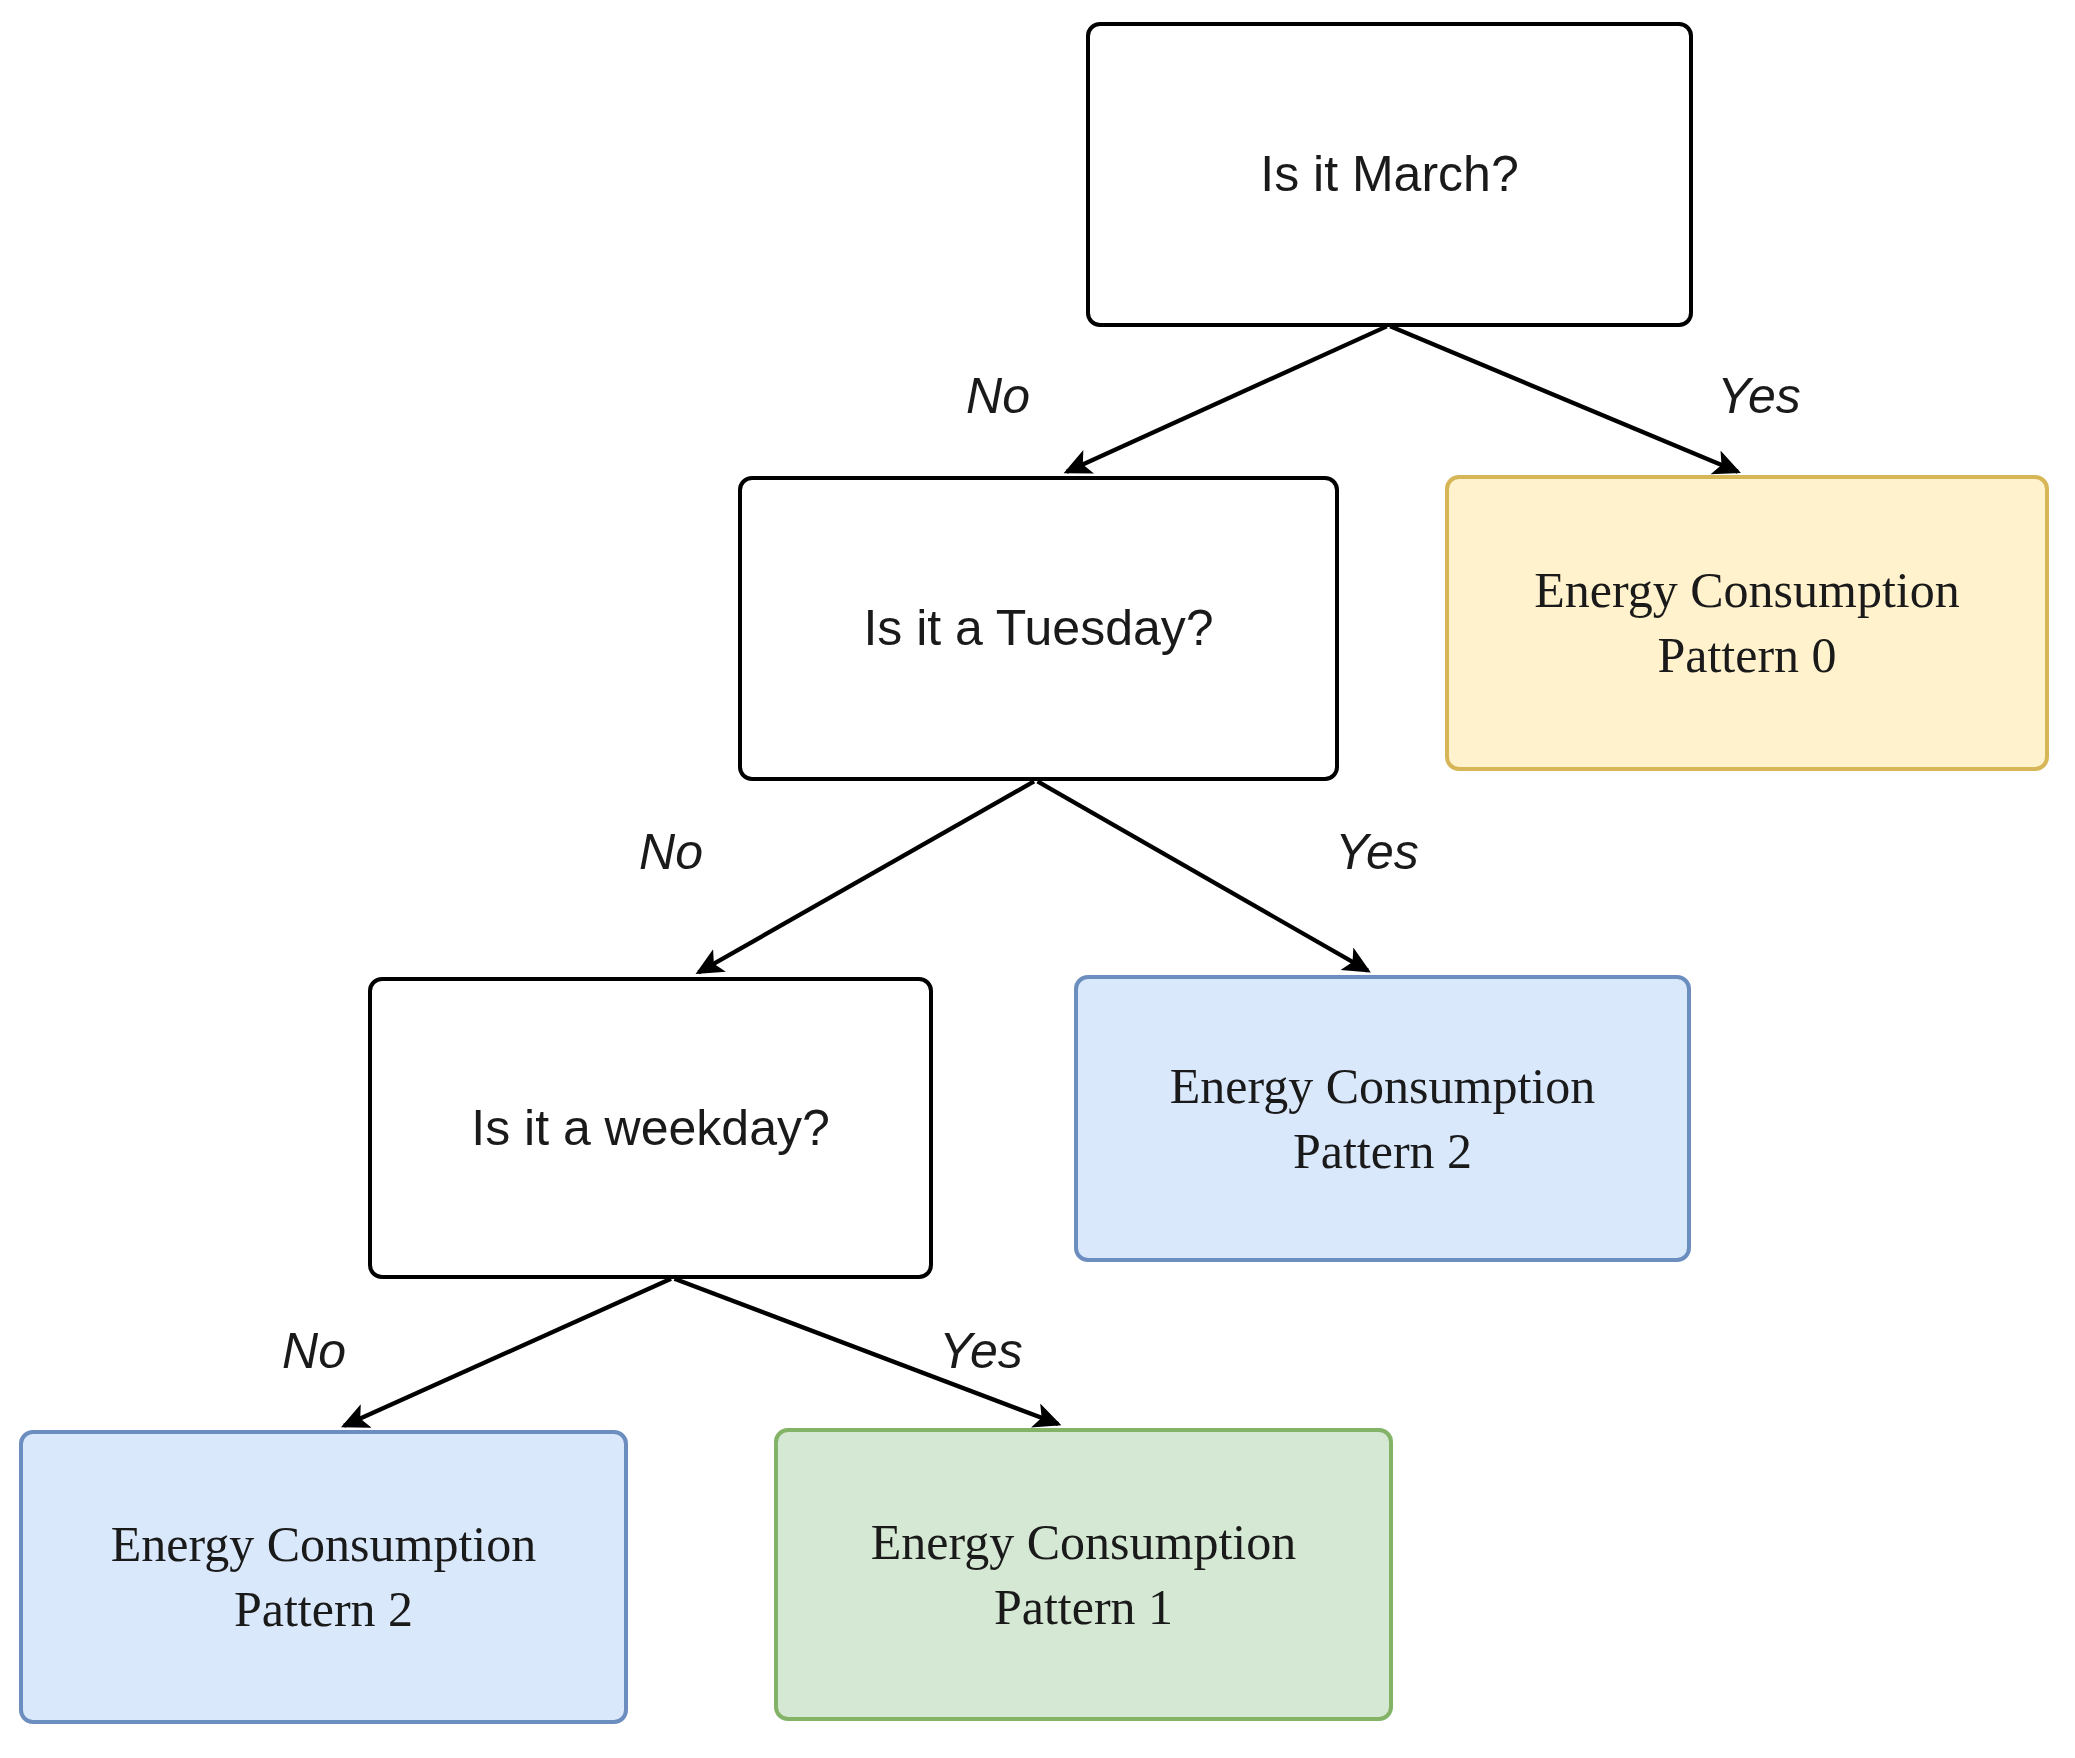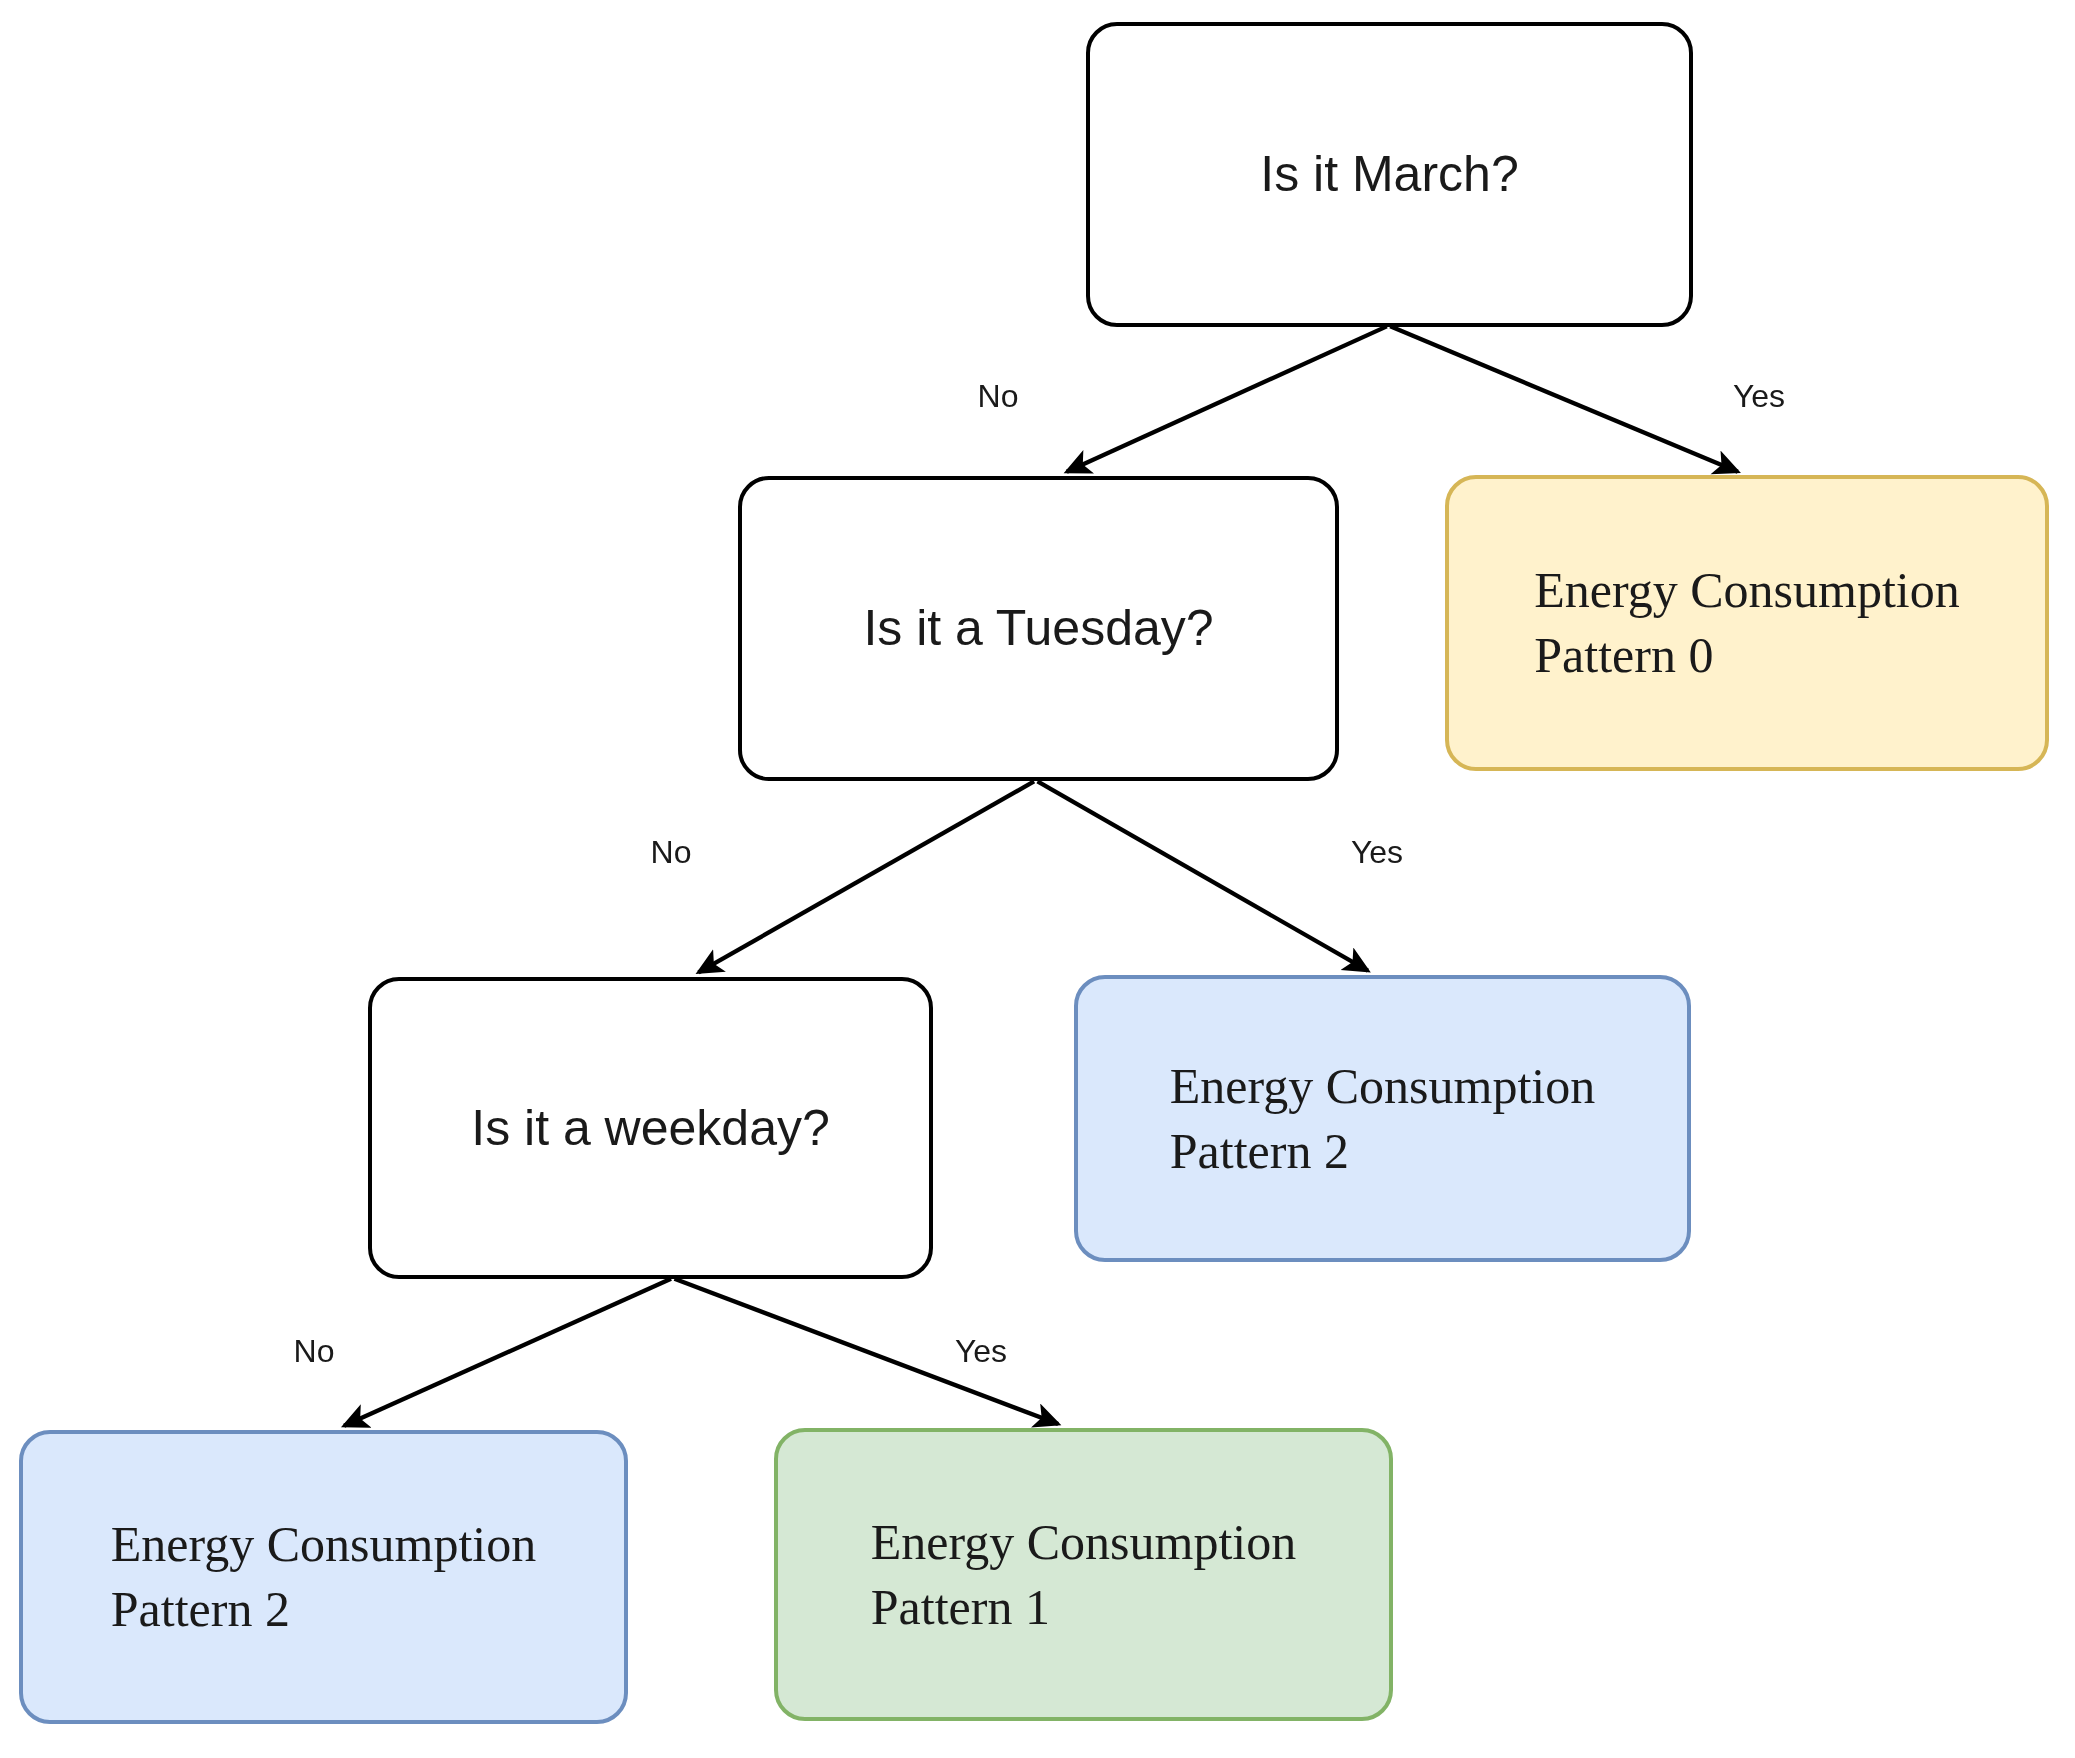--- a/index.html
+++ b/index.html
@@ -23,22 +23,22 @@
     width: 2075px;
     height: 1759px;
     pointer-events: none;
   }
   .node {
     position: absolute;
     box-sizing: border-box;
     display: flex;
     align-items: center;
     justify-content: center;
-    text-align: left;
-    border-radius: 31px;
+    text-align: center;
+    border-radius: 14px;
     border-style: solid;
     border-width: 4.3px;
     line-height: 1.30;
     color: #1a1a1a;
   }
   .node .node-label {
     display: block;
     white-space: pre-line;
     padding: 0 15.5px;
   }
@@ -58,24 +58,25 @@
   .fill-blue {
     background: #dae8fc;
     border-color: #6c8ebf;
   }
   .fill-green {
     background: #d5e8d4;
     border-color: #82b366;
   }
   .edge-label {
     position: absolute;
-    font-size: 32px;
+    font-size: 50px;
     color: #1a1a1a;
     white-space: nowrap;
     transform: translate(-50%, -50%);
+    font-style: italic;
   }
 </style>
 </head>
 <body>
 
 <div id="canvas">
 
   <svg id="edge-layer" viewBox="0 0 2412 2044" xmlns="http://www.w3.org/2000/svg">
     <defs>
       <marker id="arrowhead" markerWidth="7" markerHeight="7" refX="5.6" refY="3.0" orient="auto" markerUnits="strokeWidth">

